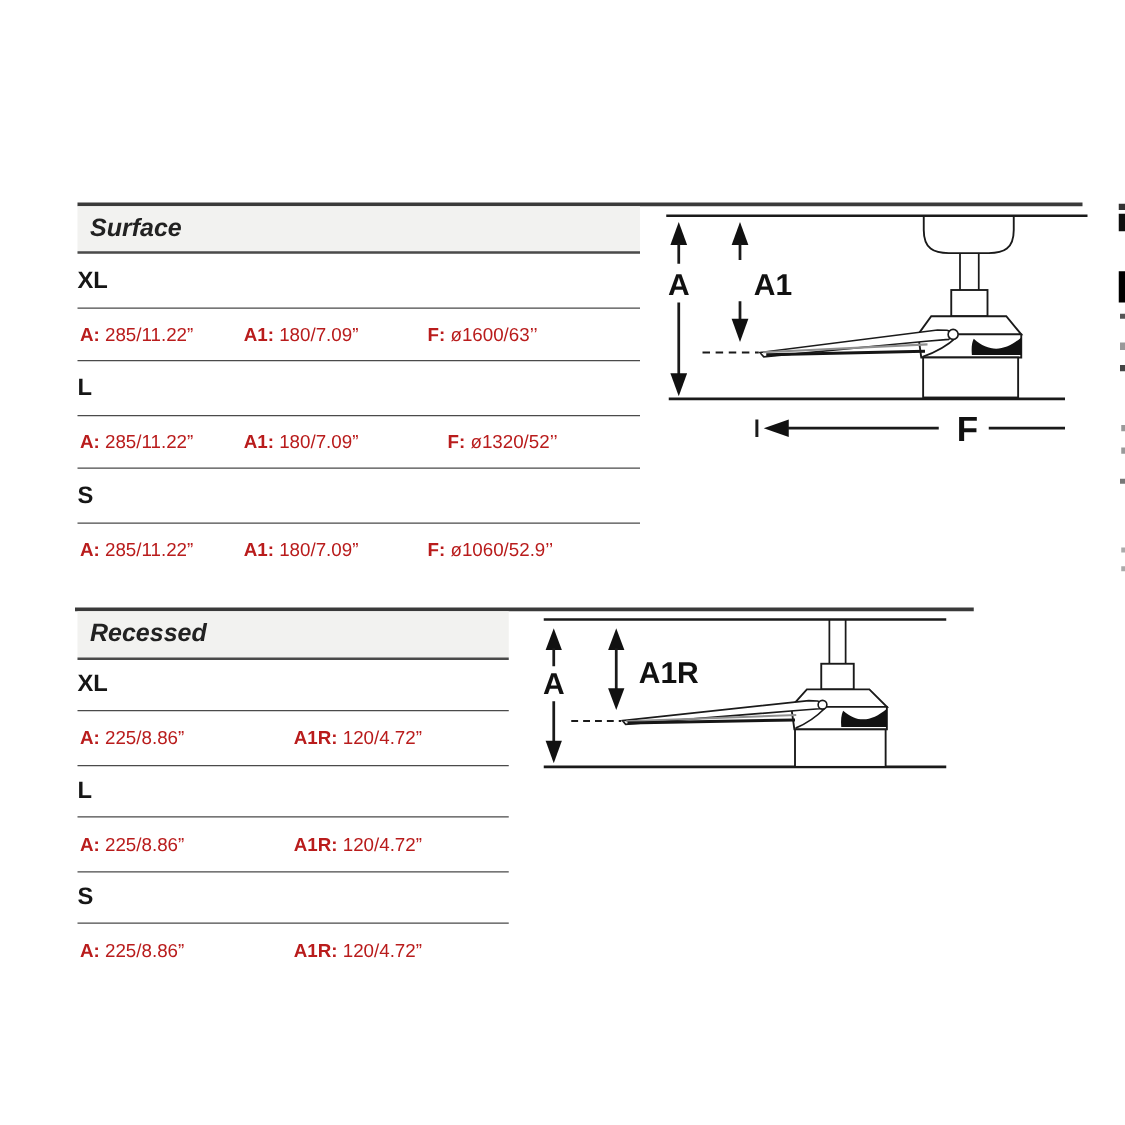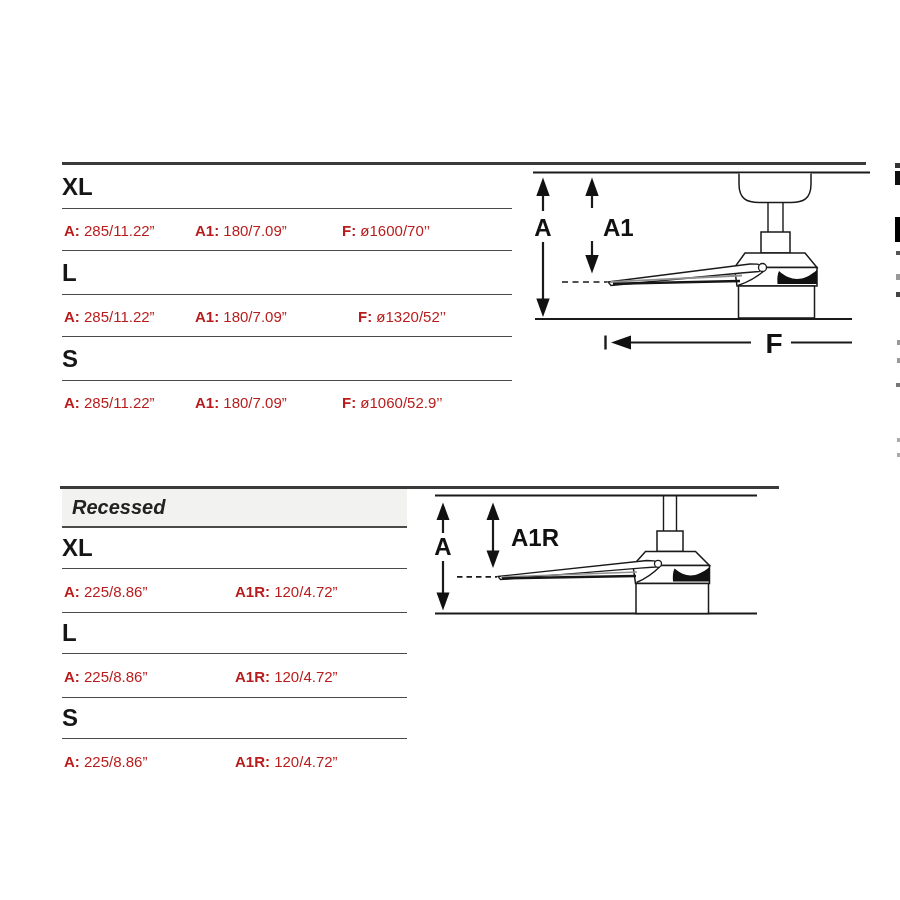--- a/index.html
+++ b/index.html
@@ -6,45 +6,46 @@
   .page{position:relative;width:900px;height:900px;background:#ffffff;overflow:hidden;
         font-family:"Liberation Sans",sans-serif;color:#1c1c1c;}
   .page-title{position:absolute;left:70px;top:121px;font-size:28px;font-weight:bold;
               font-style:italic;letter-spacing:0px;color:#1e1e1e;}
   .rule{position:absolute;height:3px;background:#3a3a3a;}
   .tbl{position:absolute;}
   .bar{background:#f2f2f0;border-bottom:2px solid #4a4a4a;box-sizing:border-box;
        display:flex;align-items:center;padding-left:10px;
        font-size:20px;font-weight:bold;font-style:italic;color:#222;}
   .size-row{box-sizing:border-box;border-bottom:1.5px solid #4a4a4a;
-            font-size:24px;font-weight:bold;display:flex;align-items:center;color:#161616;}
+            font-size:19px;font-weight:bold;display:flex;align-items:center;color:#161616;}
   .data-row{box-sizing:border-box;border-bottom:1.5px solid #4a4a4a;position:relative;
             font-size:15px;color:#b91c1c;}
   .data-row.last{border-bottom:none;}
   .pair{position:absolute;top:50%;transform:translateY(-50%);white-space:nowrap;}
   .pair b{font-weight:bold;}
   .diagram{position:absolute;}
   .diagram text{font-family:"Liberation Sans",sans-serif;font-weight:bold;fill:#111;}
   .frag{position:absolute;}
 </style>
 </head>
 <body>
 
 <div class="page">
 
 
   <div class="rule" style="left:62px;top:162px;width:804px;"></div>
 
   <div class="tbl" style="left:62px;top:165px;width:450px;">
+    <div class="bar" style="height:38px;">Surface</div>
 
     <div class="size-row" style="height:44px;">XL</div>
     <div class="data-row" style="height:42px;">
       <span class="pair" style="left:2px;"><b>A:</b> <span>285/11.22”</span></span>
       <span class="pair" style="left:133px;"><b>A1:</b> <span>180/7.09”</span></span>
-      <span class="pair" style="left:280px;"><b>F:</b> <span>ø1600/70’’</span></span>
+      <span class="pair" style="left:280px;"><b>F:</b> <span>ø1600/63’’</span></span>
     </div>
 
     <div class="size-row" style="height:44px;">L</div>
     <div class="data-row" style="height:42px;">
       <span class="pair" style="left:2px;"><b>A:</b> <span>285/11.22”</span></span>
       <span class="pair" style="left:133px;"><b>A1:</b> <span>180/7.09”</span></span>
       <span class="pair" style="left:296px;"><b>F:</b> <span>ø1320/52’’</span></span>
     </div>
 
     <div class="size-row" style="height:44px;">S</div>

